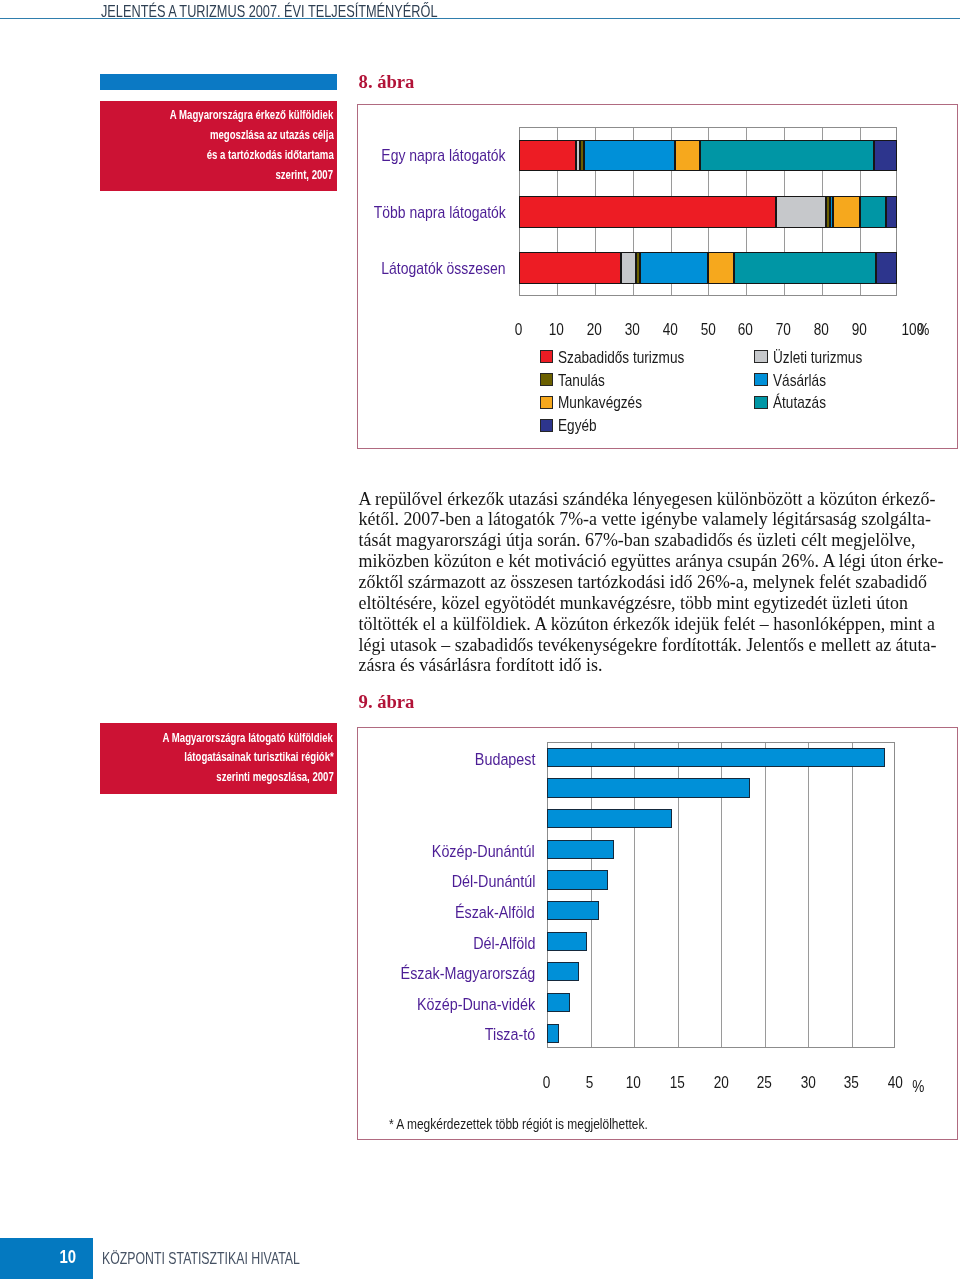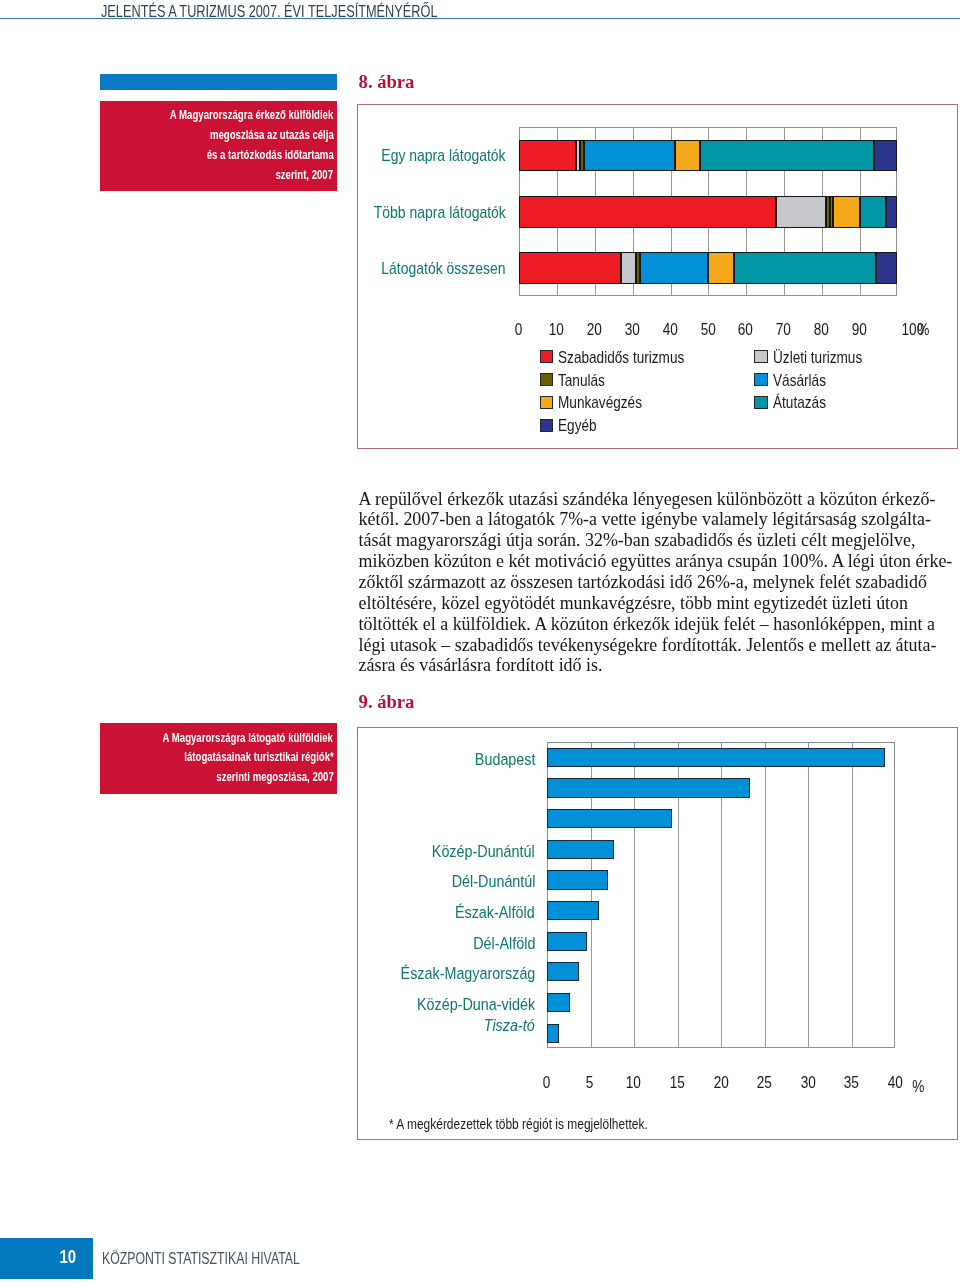--- a/index.html
+++ b/index.html
@@ -18,21 +18,21 @@
   .fig-titlebox{background:#cc1234;color:#ffffff;box-sizing:border-box;
       text-align:right;font-weight:bold;font-size:12px;line-height:19.8px;}
   .fig-titlebox > div{display:block;white-space:nowrap;position:relative;height:19.8px;}
   .fig-titlebox > div > span{display:inline-block;position:absolute;right:0;top:0;
       transform:scaleX(0.8);transform-origin:100% 50%;}
   .fig-num{color:#b21338;font-family:"Liberation Serif",serif;font-weight:bold;font-size:18.6px;}
 
   
   .fig-frame{border:1.35px solid #b06a80;background:#ffffff;box-sizing:border-box;}
 
-  .catlabel{position:absolute;text-align:right;font-size:16.6px;color:#0f766e;white-space:nowrap;}
+  .catlabel{position:absolute;text-align:right;font-size:16.6px;color:#4c1d95;white-space:nowrap;}
   .catlabel>span{display:inline-block;transform:scaleX(0.842);transform-origin:100% 50%;}
   #fig9-inner .catlabel{font-size:17.4px;}
   #fig9-inner .catlabel>span{transform:scaleX(0.825);}
   .ticklabel{position:absolute;text-align:center;font-size:16.6px;color:#1a1a1a;white-space:nowrap;}
   .ticklabel>span{display:inline-block;transform:scaleX(0.82);}
   .axisunit{position:absolute;font-size:16.6px;color:#1a1a1a;}
   .axisunit>span{display:inline-block;transform:scaleX(0.82);}
 
   .plot{position:absolute;box-sizing:border-box;}
   .gridv{position:absolute;top:0;bottom:0;width:1px;background:#9a9a9a;}
@@ -143,22 +143,22 @@
       <div class="legend-sw" style="left:397.7px;top:269.2px;background:#0090D8;"></div>
       <div class="legend-tx" style="left:415.9px;top:266.8px;"><span>Vásárlás</span></div>
       <div class="legend-sw" style="left:397.7px;top:292.1px;background:#0096A5;"></div>
       <div class="legend-tx" style="left:415.9px;top:289.70000000000005px;"><span>Átutazás</span></div>
     </div>
 </div>
 
 <div id="body-text">
     <div class="bline">A repülővel érkezők utazási szándéka lényegesen különbözött a közúton érkező-</div>
     <div class="bline">kétől. 2007-ben a látogatók 7%-a vette igénybe valamely légitársaság szolgálta-</div>
-    <div class="bline">tását magyarországi útja során. 32%-ban szabadidős és üzleti célt megjelölve,</div>
-    <div class="bline">miközben közúton e két motiváció együttes aránya csupán 100%. A légi úton érke-</div>
+    <div class="bline">tását magyarországi útja során. 67%-ban szabadidős és üzleti célt megjelölve,</div>
+    <div class="bline">miközben közúton e két motiváció együttes aránya csupán 26%. A légi úton érke-</div>
     <div class="bline">zőktől származott az összesen tartózkodási idő 26%-a, melynek felét szabadidő</div>
     <div class="bline">eltöltésére, közel egyötödét munkavégzésre, több mint egytizedét üzleti úton</div>
     <div class="bline">töltötték el a külföldiek. A közúton érkezők idejük felét – hasonlóképpen, mint a</div>
     <div class="bline">légi utasok – szabadidős tevékenységekre fordították. Jelentős e mellett az átuta-</div>
     <div class="bline">zásra és vásárlásra fordított idő is.</div>
   </div>
 
 <div class="abs fig-titlebox" style="left:100px;top:722.8px;width:237px;height:71.6px;padding:5.8px 3.7px 0 0;">
   <div>
       <span>A Magyarországra látogató külföldiek</span>
@@ -192,21 +192,21 @@
       <div class="catlabel" style="left:-131.7px;top:144.77999999999997px;width:310px;"><span>Dél-Dunántúl</span></div>
       <div class="bar2" style="left:189.8px;top:143.67999999999998px;width:61.005px;height:19.2px;background:#0090D8;"></div>
       <div class="catlabel" style="left:-131.7px;top:175.42px;width:310px;"><span>Észak-Alföld</span></div>
       <div class="bar2" style="left:189.8px;top:174.32px;width:52.29px;height:19.2px;background:#0090D8;"></div>
       <div class="catlabel" style="left:-131.7px;top:206.05999999999997px;width:310px;"><span>Dél-Alföld</span></div>
       <div class="bar2" style="left:189.8px;top:204.95999999999998px;width:40.9605px;height:19.2px;background:#0090D8;"></div>
       <div class="catlabel" style="left:-131.7px;top:236.7px;width:310px;"><span>Észak-Magyarország</span></div>
       <div class="bar2" style="left:189.8px;top:235.6px;width:32.2455px;height:19.2px;background:#0090D8;"></div>
       <div class="catlabel" style="left:-131.7px;top:267.34000000000003px;width:310px;"><span>Közép-Duna-vidék</span></div>
       <div class="bar2" style="left:189.8px;top:266.24px;width:23.09475px;height:19.2px;background:#0090D8;"></div>
-      <div class="catlabel" style="left:-131.7px;top:288px;width:310px;font-style:italic;"><span>Tisza-tó</span></div>
+      <div class="catlabel" style="left:-131.7px;top:297px;width:310px;"><span>Tisza-tó</span></div>
       <div class="bar2" style="left:189.8px;top:296.88px;width:12.200999999999999px;height:19.2px;background:#0090D8;"></div>
       <div class="ticklabel" style="left:159.8px;top:345.79999999999995px;width:60px;"><span>0</span></div>
       <div class="ticklabel" style="left:203.375px;top:345.79999999999995px;width:60px;"><span>5</span></div>
       <div class="ticklabel" style="left:246.95000000000005px;top:345.79999999999995px;width:60px;"><span>10</span></div>
       <div class="ticklabel" style="left:290.52500000000003px;top:345.79999999999995px;width:60px;"><span>15</span></div>
       <div class="ticklabel" style="left:334.1px;top:345.79999999999995px;width:60px;"><span>20</span></div>
       <div class="ticklabel" style="left:377.675px;top:345.79999999999995px;width:60px;"><span>25</span></div>
       <div class="ticklabel" style="left:421.25000000000006px;top:345.79999999999995px;width:60px;"><span>30</span></div>
       <div class="ticklabel" style="left:464.82500000000005px;top:345.79999999999995px;width:60px;"><span>35</span></div>
       <div class="ticklabel" style="left:508.4000000000001px;top:345.79999999999995px;width:60px;"><span>40</span></div>

